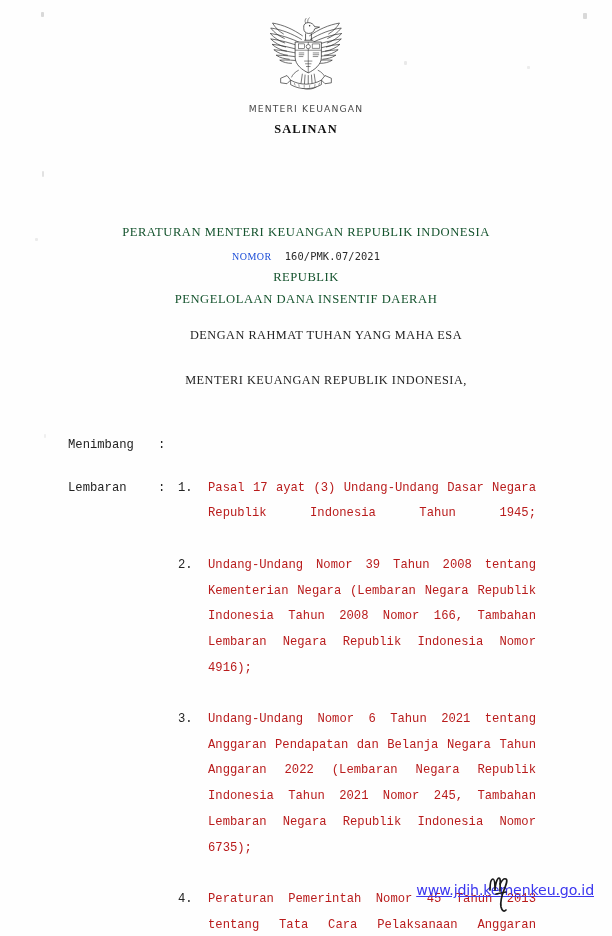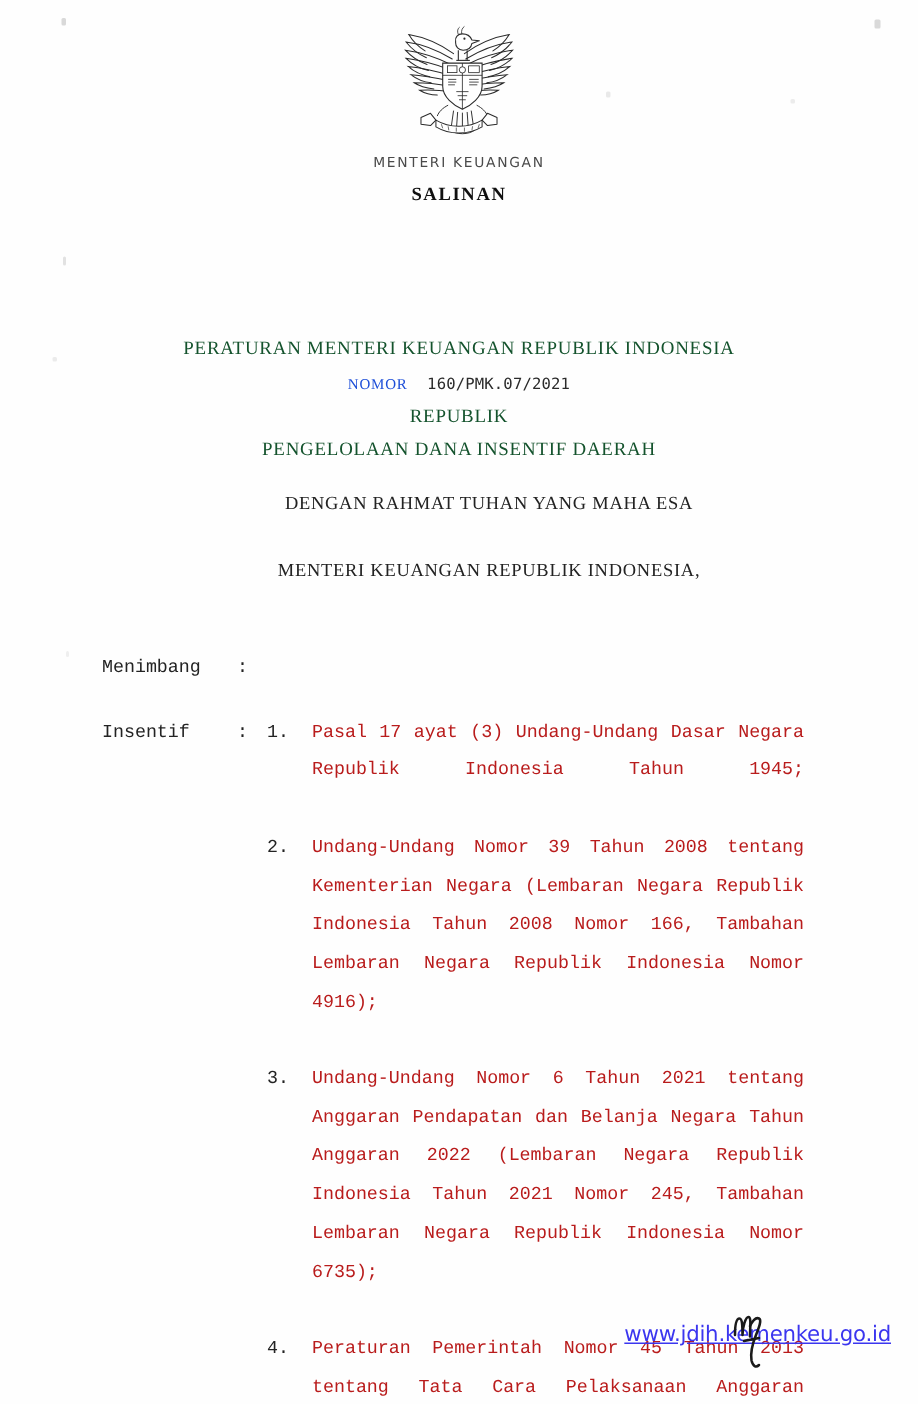--- a/index.html
+++ b/index.html
@@ -329,21 +329,21 @@
   </div>
 
   <div class="clauses">
 
     <div class="clause">
       <div class="clause-label">Menimbang</div>
       <div class="clause-colon">:</div>
     </div>
 
     <div class="clause">
-      <div class="clause-label">Insentif</div>
+      <div class="clause-label">Lembaran</div>
       <div class="clause-colon">:</div>
       <div class="clause-body">
         <ol class="enum">
           <li>
             <span class="enum-num">1.</span>
             <span class="enum-text">Pasal 17 ayat (3) Undang-Undang Dasar Negara Republik Indonesia Tahun 1945;</span>
           </li>
           <li>
             <span class="enum-num">2.</span>
             <span class="enum-text">Undang-Undang Nomor 39 Tahun 2008 tentang Kementerian Negara (Lembaran Negara Republik Indonesia Tahun 2008 Nomor 166, Tambahan Lembaran Negara Republik Indonesia Nomor 4916);</span>

